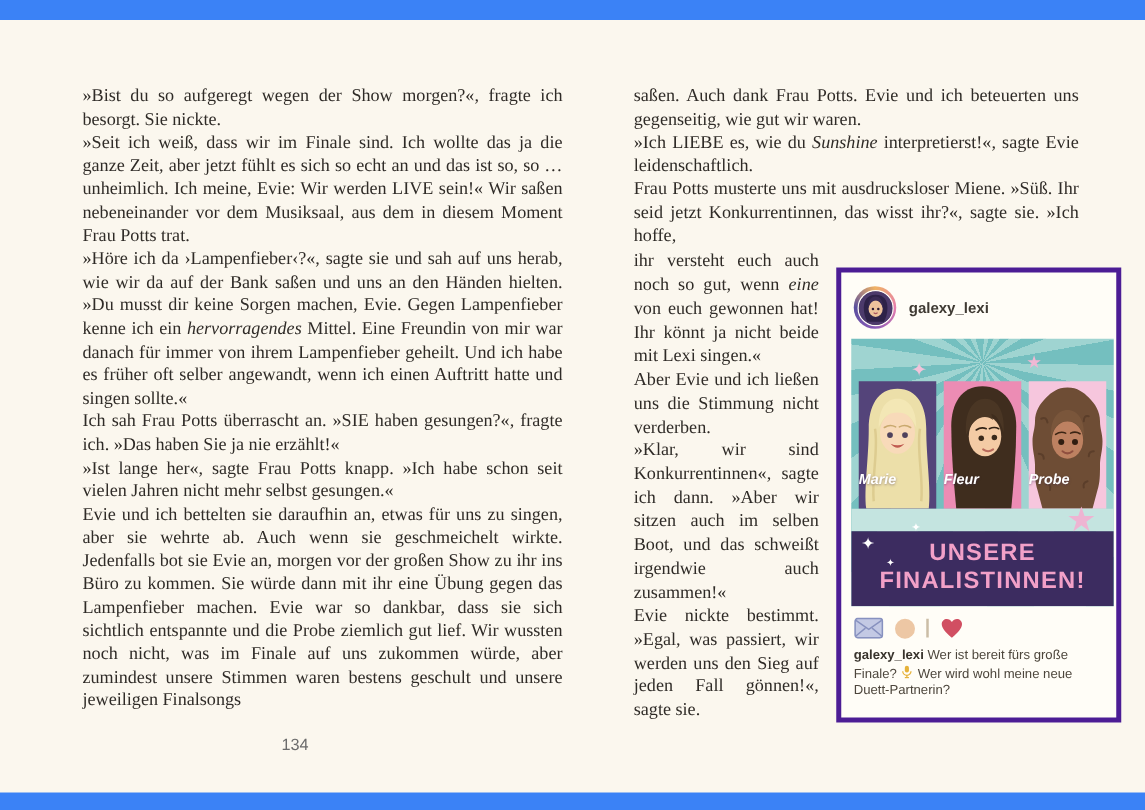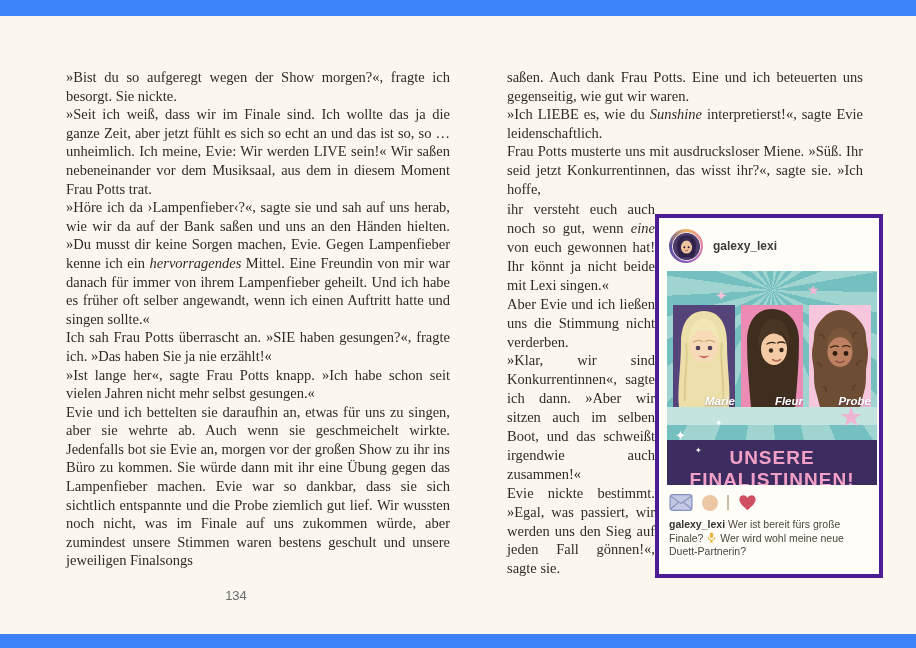--- a/index.html
+++ b/index.html
@@ -21,21 +21,21 @@
     font-size:14.5px;
     line-height:18.6px;
     color:#2f2b27;
     text-align:justify;
     hyphens:auto;
     -webkit-hyphens:auto;
   }
   .page-left-text  { position:absolute; left:66px;  top:52px; width:384px; }
   .page-right-content { position:absolute; left:507px; top:52px; width:392px; }
   .page-right-content .full-block { width:356px; }
-  .wrap-row { display:flex; gap:0; margin-top:2px; }
+  .wrap-row { display:flex; gap:14px; margin-top:2px; }
   .narrow-col { width:148px; }
   .narrow-col .para { line-height:18.9px; }
   .pnum {
     position:absolute; top:572px; text-align:center;
     font-family:"Liberation Sans", sans-serif;
     font-size:13px; color:#6b6b6b;
   }
   .pnum-left  { left:66px;  width:340px; }
   .pnum-right { left:507px; width:356px; }
 
@@ -67,28 +67,28 @@
   .mini-cards {
     position:absolute; left:0; right:0; top:34px;
     display:flex; gap:6px; justify-content:center; height:102px;
   }
   .mini-card { position:relative; width:62px; height:102px; overflow:hidden; }
   .mini-card svg { display:block; width:62px; height:102px; }
   .mc-marie { background:#54447a; }
   .mc-fleur { background:#ec8cb4; }
   .mc-evie  { background:#f6c6dd; }
   .mini-name {
-    position:absolute; left:0; bottom:0; width:100%; text-align:right;
+    position:absolute; left:0; bottom:17px; width:100%; text-align:left;
     font-family:"Liberation Sans", sans-serif;
     font-style:italic; font-weight:700; font-size:11.5px; color:#ffffff;
     text-shadow:0 1px 2px rgba(60,40,80,.45);
   }
   .stage-band { position:absolute; left:0; right:0; bottom:60px; height:18px; background:#c4e4e0; }
   .banner {
-    position:absolute; left:0; right:0; bottom:0; height:45px;
+    position:absolute; left:0; right:0; bottom:0; height:60px;
     background:#3c2c60; text-align:center; padding-top:7px;
   }
   .banner div {
     font-family:"Liberation Sans", sans-serif;
     font-weight:700; font-size:19px; line-height:22px;
     letter-spacing:1px; color:#f2a0c8;
   }
   .insta-actions { display:flex; align-items:center; gap:9px; padding:9px 2px 5px 2px; }
   .envelope-icon svg { display:block; width:24px; height:17px; }
   .dot-icon { width:16px; height:16px; border-radius:50%; background:#edc7a4; }
@@ -113,21 +113,21 @@
         <p class="para">»Seit ich weiß, dass wir im Finale sind. Ich wollte das ja die ganze Zeit, aber jetzt fühlt es sich so echt an und das ist so, so … unheimlich. Ich meine, Evie: Wir werden LIVE sein!« Wir saßen nebeneinander vor dem Musiksaal, aus dem in diesem Moment Frau Potts trat.</p>
         <p class="para">»Höre ich da ›Lampenfieber‹?«, sagte sie und sah auf uns herab, wie wir da auf der Bank saßen und uns an den Händen hielten. »Du musst dir keine Sorgen machen, Evie. Gegen Lampenfieber kenne ich ein <i>hervorragendes</i> Mittel. Eine Freundin von mir war danach für immer von ihrem Lampenfieber geheilt. Und ich habe es früher oft selber angewandt, wenn ich einen Auftritt hatte und singen sollte.«</p>
         <p class="para">Ich sah Frau Potts überrascht an. »SIE haben gesungen?«, fragte ich. »Das haben Sie ja nie erzählt!«</p>
         <p class="para">»Ist lange her«, sagte Frau Potts knapp. »Ich habe schon seit vielen Jahren nicht mehr selbst gesungen.«</p>
         <p class="para">Evie und ich bettelten sie daraufhin an, etwas für uns zu singen, aber sie wehrte ab. Auch wenn sie geschmeichelt wirkte. Jedenfalls bot sie Evie an, morgen vor der großen Show zu ihr ins Büro zu kommen. Sie würde dann mit ihr eine Übung gegen das Lampenfieber machen. Evie war so dankbar, dass sie sich sichtlich entspannte und die Probe ziemlich gut lief. Wir wussten noch nicht, was im Finale auf uns zukommen würde, aber zumindest unsere Stimmen waren bestens geschult und unsere jeweiligen Finalsongs</p>
       </div>
     <div class="pnum pnum-left">134</div>
 
     <div class="page-right-content">
       <div class="full-block text-block">
-          <p class="para">saßen. Auch dank Frau Potts. Eine und ich beteuerten uns gegenseitig, wie gut wir waren.</p>
+          <p class="para">saßen. Auch dank Frau Potts. Evie und ich beteuerten uns gegenseitig, wie gut wir waren.</p>
           <p class="para">»Ich LIEBE es, wie du <i>Sunshine</i> interpretierst!«, sagte Evie leidenschaftlich.</p>
           <p class="para">Frau Potts musterte uns mit ausdrucksloser Miene. »Süß. Ihr seid jetzt Konkurrentinnen, das wisst ihr?«, sagte sie. »Ich hoffe,</p>
         </div>
 
       <div class="wrap-row">
         <div class="narrow-col text-block">
             <p class="para">ihr versteht euch auch noch so gut, wenn <i>eine</i> von euch gewonnen hat! Ihr könnt ja nicht beide mit Lexi singen.«</p>
             <p class="para">Aber Evie und ich ließen uns die Stimmung nicht verderben.</p>
             <p class="para">»Klar, wir sind Konkurrentinnen«, sagte ich dann. »Aber wir sitzen auch im selben Boot, und das schweißt irgendwie auch zusammen!«</p>
             <p class="para">Evie nickte bestimmt. »Egal, was passiert, wir werden uns den Sieg auf jeden Fall gönnen!«, sagte sie.</p>

